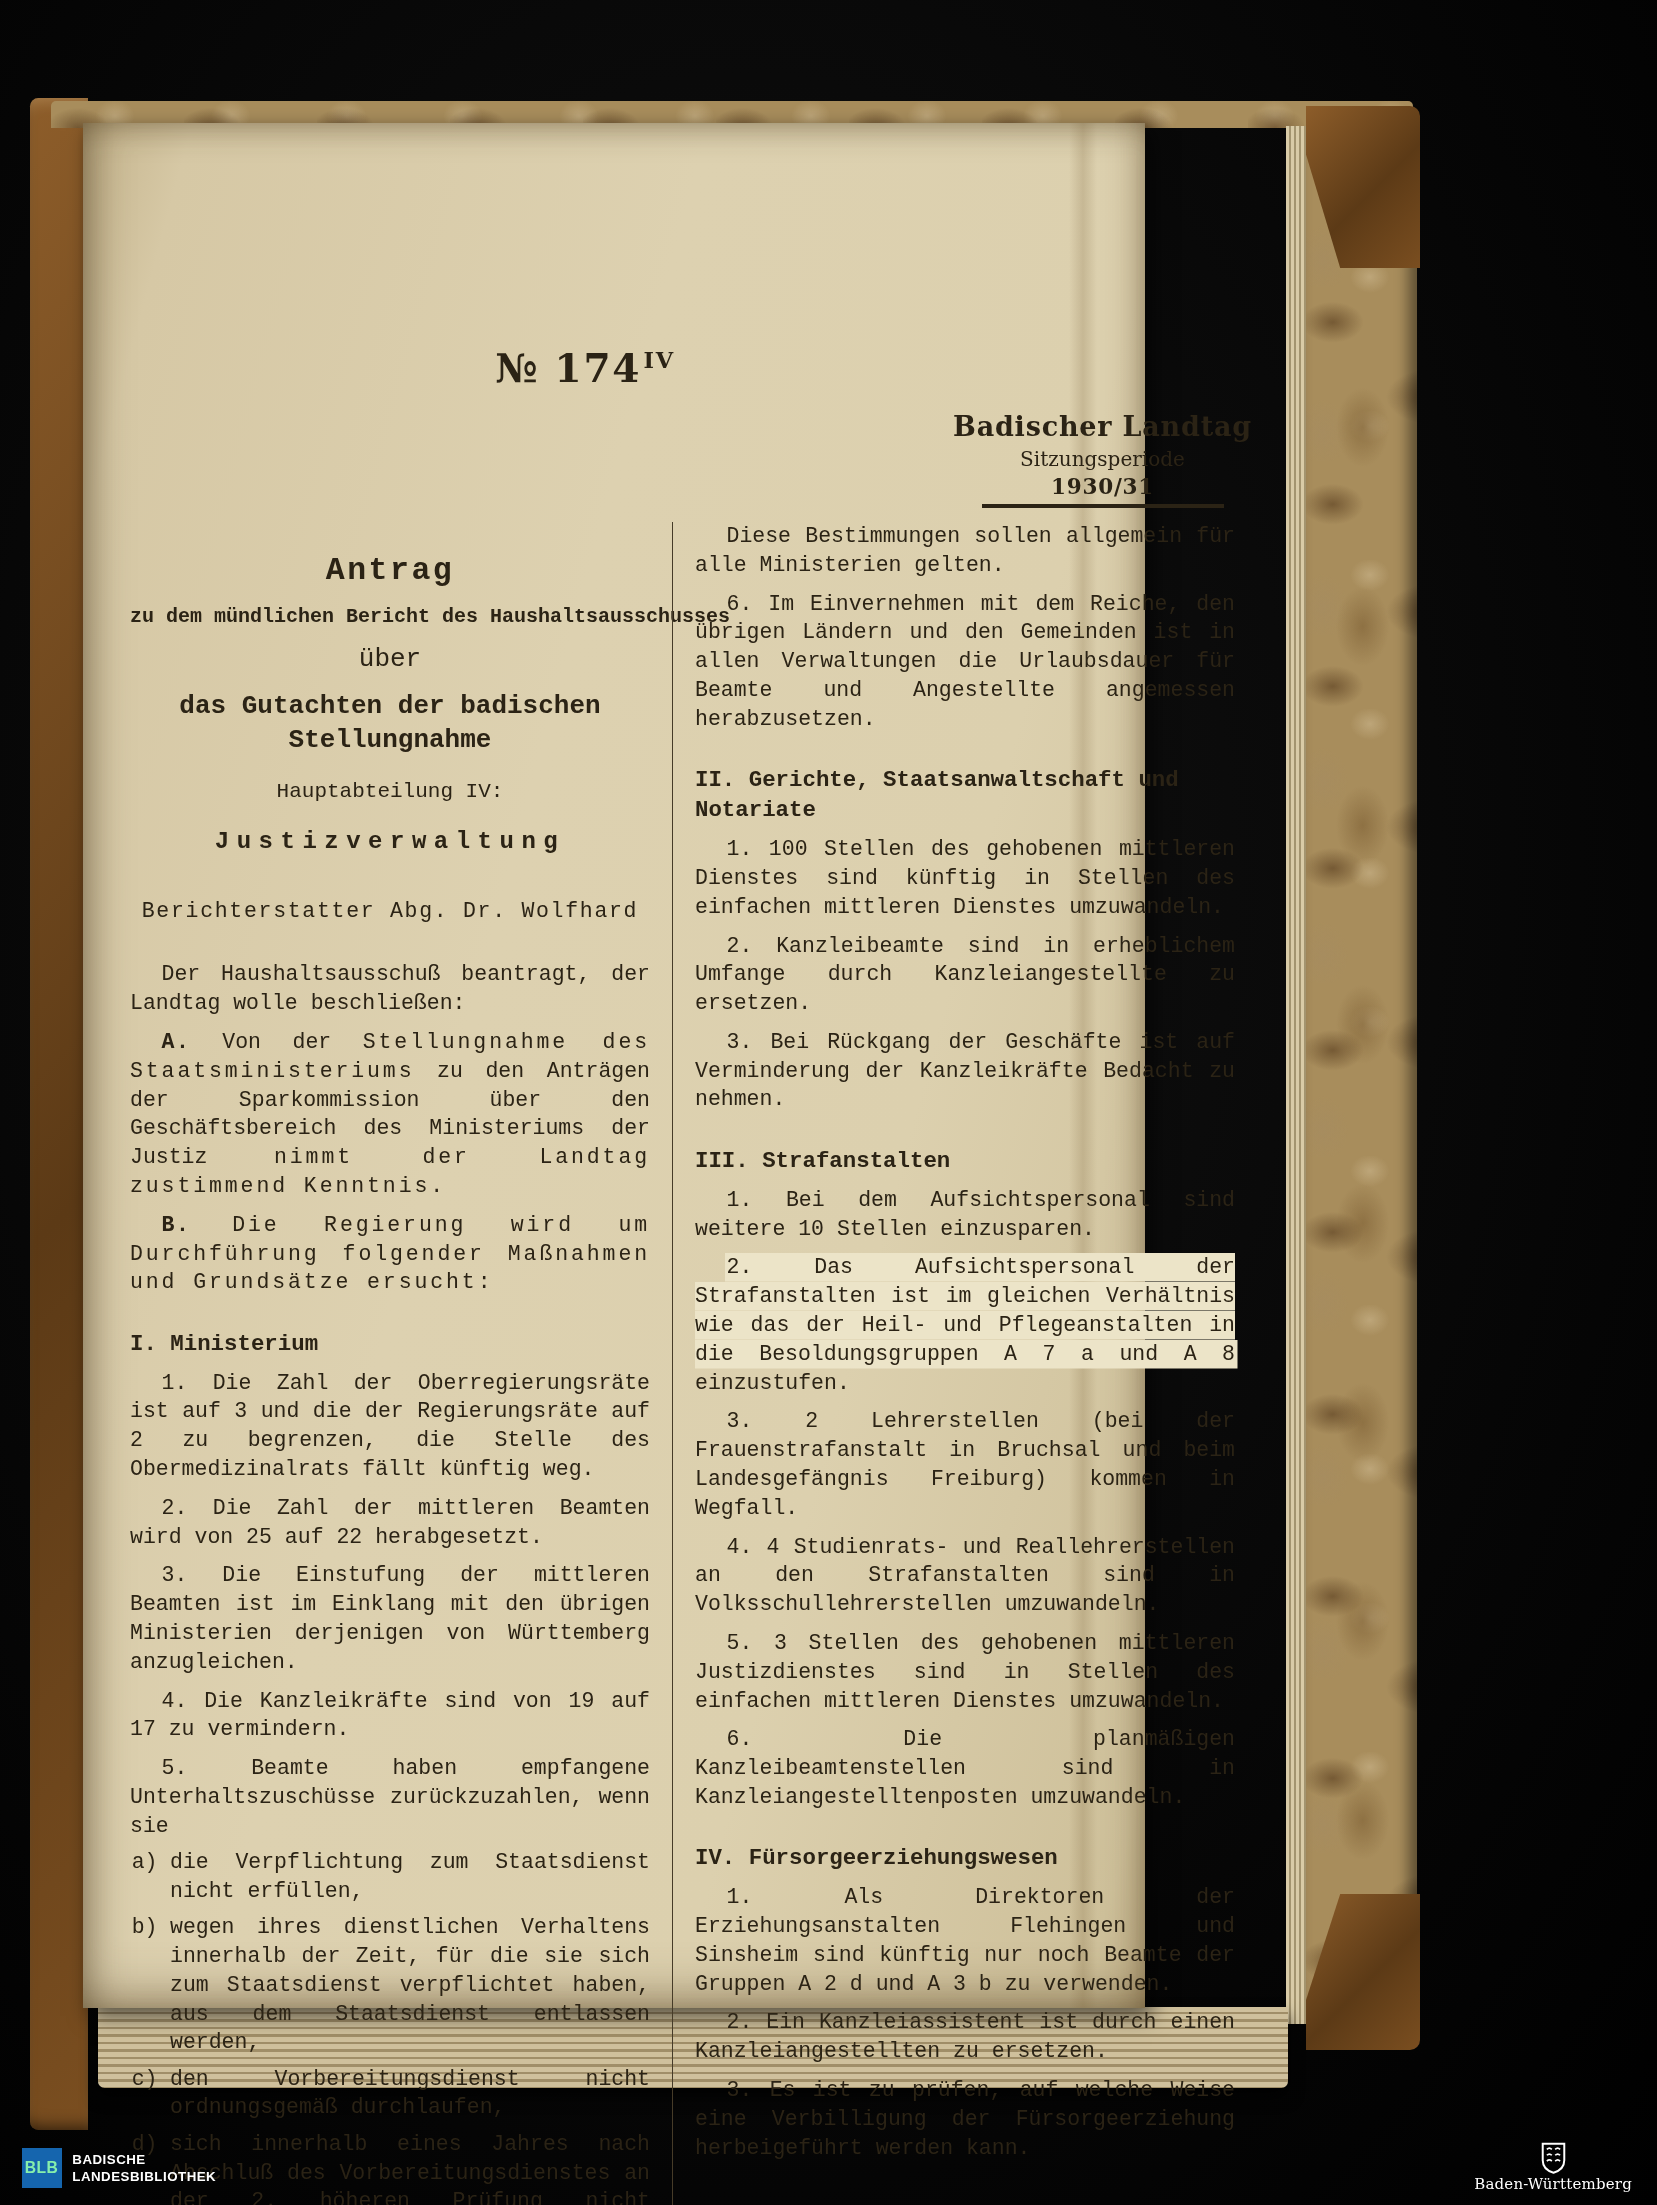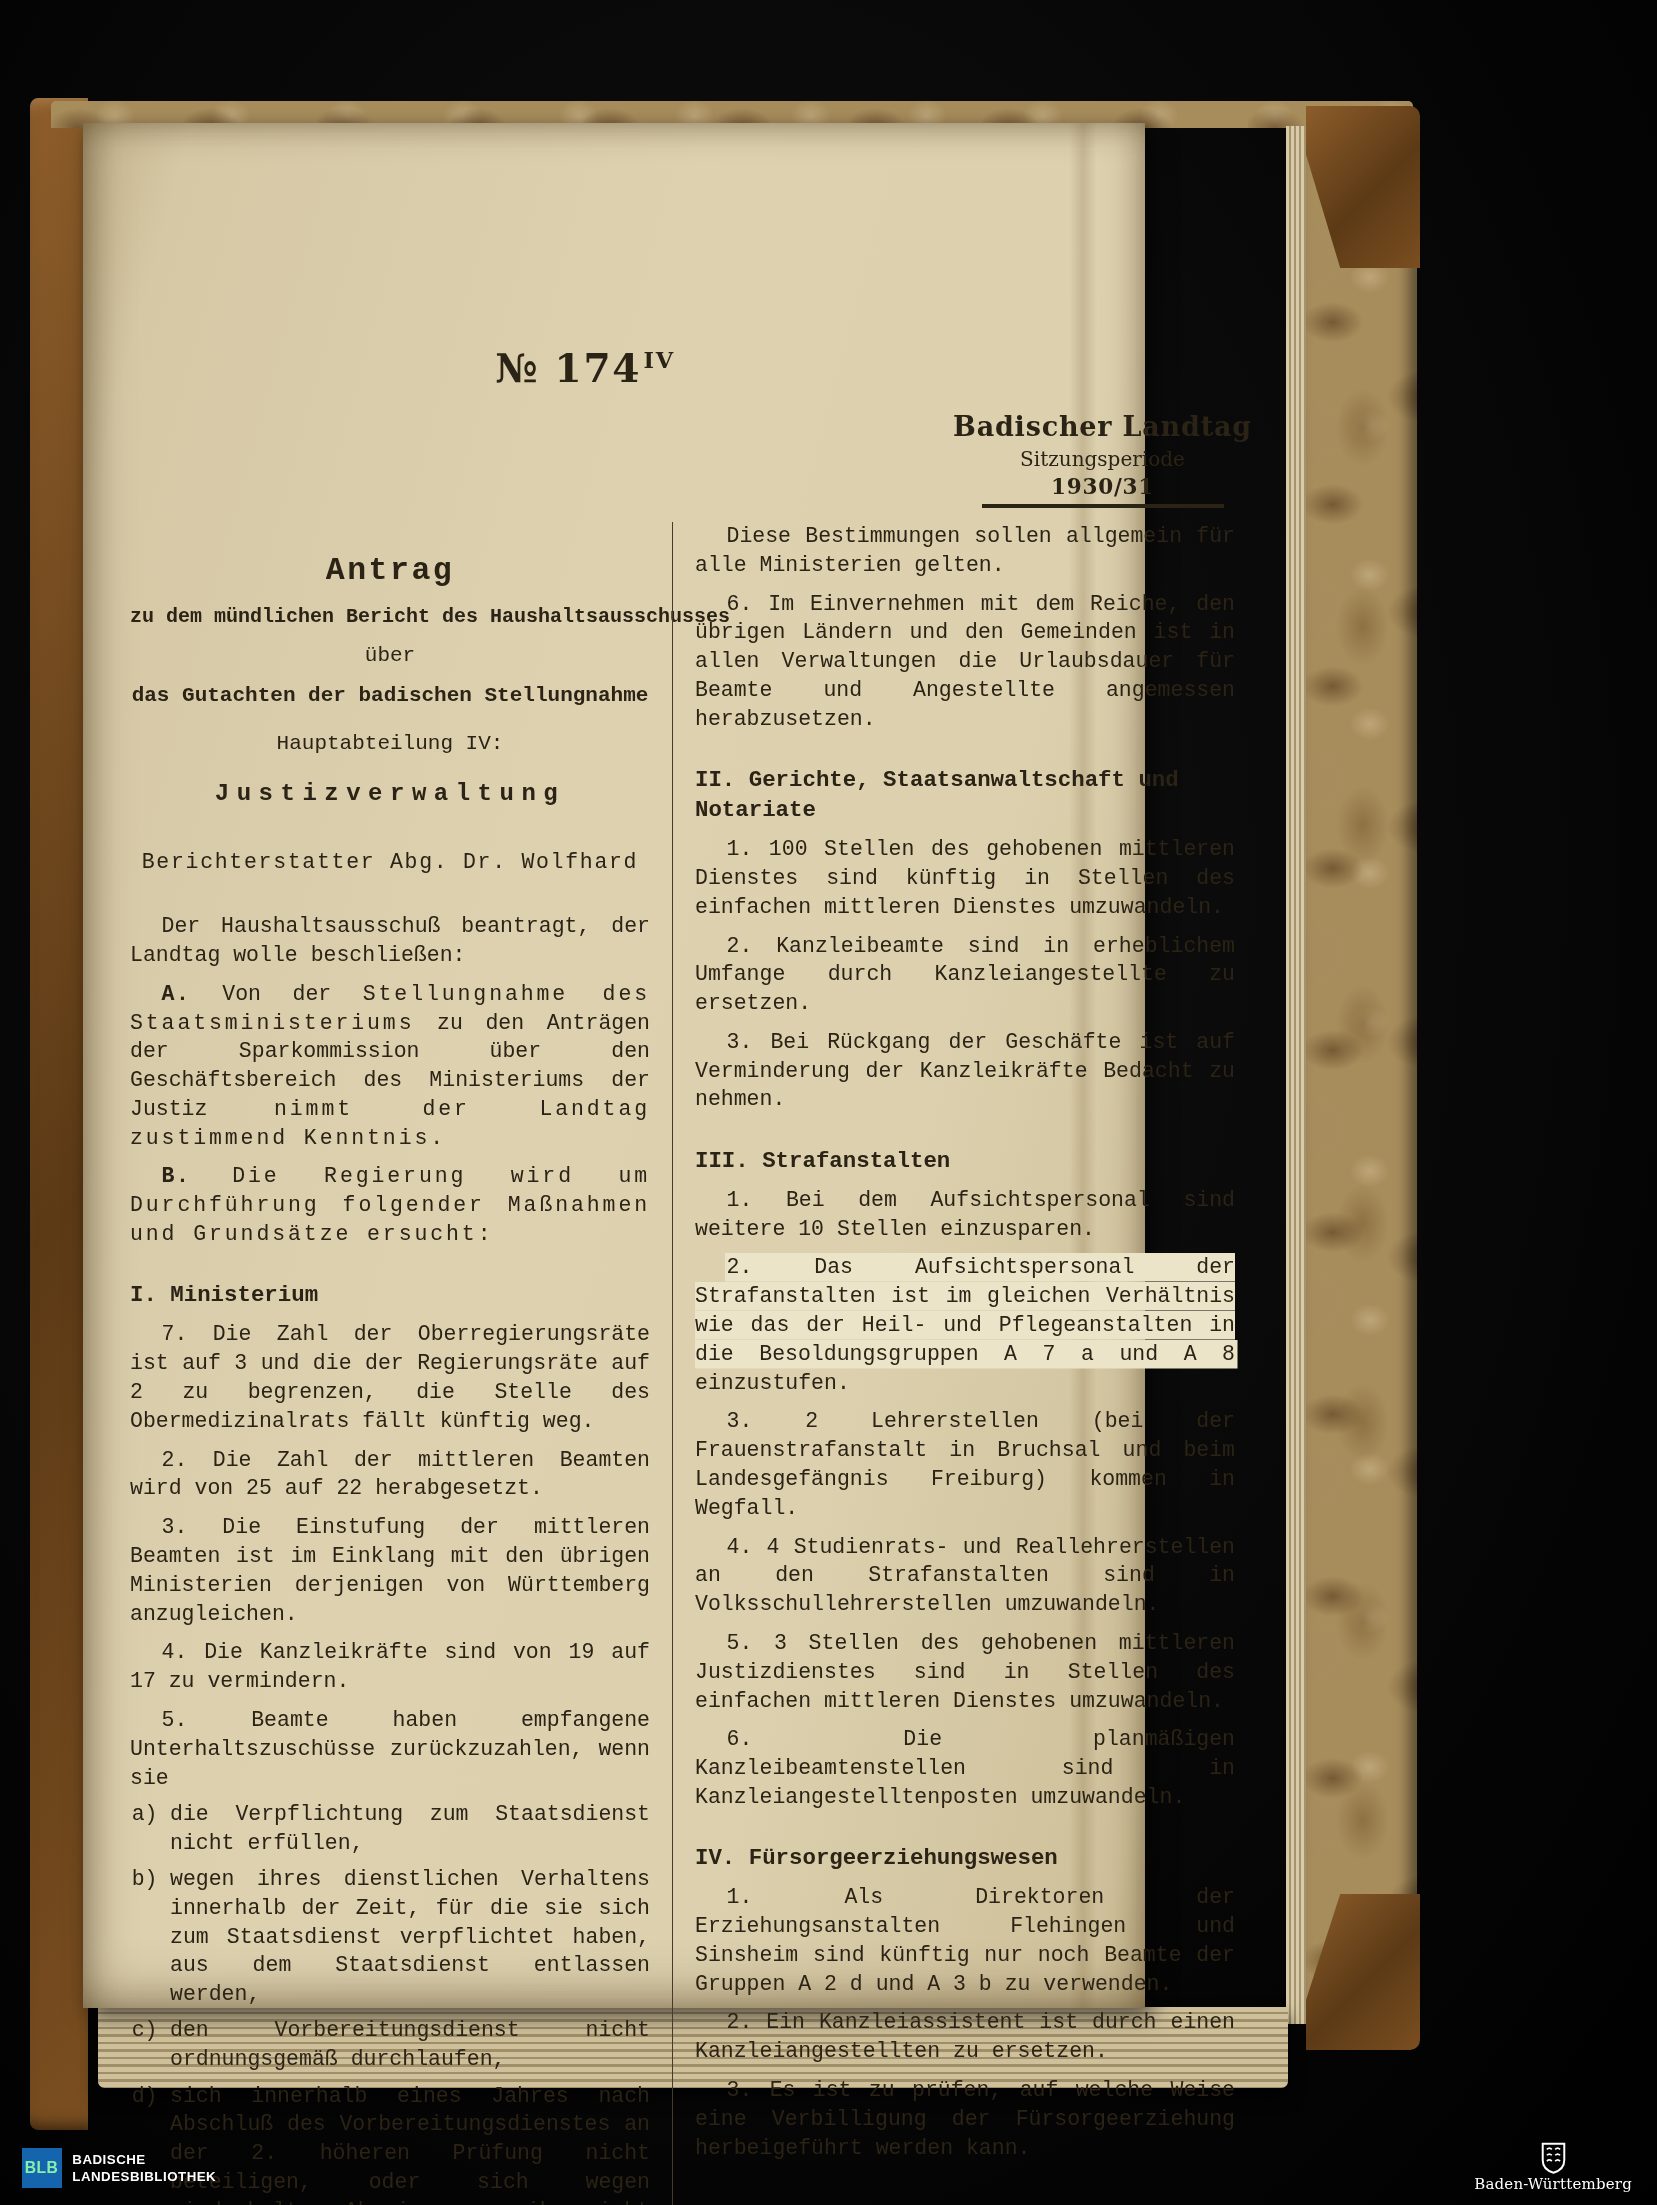--- a/index.html
+++ b/index.html
@@ -69,21 +69,21 @@
 
   
   .columns { position:absolute; top:399px; left:47px; width:1107px; display:flex; align-items:stretch; }
   .col { font-size:21.5px; line-height:1.34;font-family:Liberation Mono, monospace; }
   .col-l { width:520px; }
   .col-r { width:540px; }
   .gutter { width:45px; display:flex; justify-content:center; }
   .gutter .rule { width:1.7px; background:#463b28; }
   .bold { font-weight:bold; }
   .t-title { font-size:31.5px; font-weight:bold; letter-spacing:2.5px; text-align:center; margin-top:28px; }
-  .t-sub { text-align:center; margin-top:11.6px; font-size:21px; }
+  .t-sub { text-align:center; margin-top:11.6px; font-size:26px; }
   .t-sub.wide { white-space:nowrap; font-size:20px; }
   .t-sub4 { margin-top:20px; font-size:21px; }
   .t-sub5 { margin-top:20px; font-size:24px; font-weight:bold; letter-spacing:7.5px; text-align:center; }
   .t-rapporteur { margin-top:38px; font-size:21.5px; letter-spacing:1.7px; text-align:center; }
 
   .p { text-align:justify; text-indent:31.5px; margin-top:10px; }
   .p.first { margin-top:35px; }
   .plabel { font-weight:bold; letter-spacing:1.7px; }
   .sperr { letter-spacing:2.9px; }
   .h-sec { font-weight:bold; font-size:22.4px; margin-top:31.5px; text-align:left; }
@@ -145,21 +145,21 @@
           <span class="sperr">Stellungnahme des Staatsministeriums</span>
           <span>zu den Anträgen der Sparkommission über den Geschäftsbereich des Ministeriums der Justiz</span>
           <span class="sperr">nimmt der Landtag zustimmend Kenntnis.</span>
         </p>
 
         <p class="p"><b class="plabel">B.</b>
           <span class="sperr">Die Regierung wird um Durchführung folgender Maßnahmen und Grundsätze ersucht:</span>
         </p>
 
         <h2 class="h-sec">I. Ministerium</h2>
-        <p class="p">7. Die Zahl der Oberregierungsräte ist auf 3 und die der Regierungsräte auf 2 zu begrenzen, die Stelle des Obermedizinalrats fällt künftig weg.</p>
+        <p class="p">1. Die Zahl der Oberregierungsräte ist auf 3 und die der Regierungsräte auf 2 zu begrenzen, die Stelle des Obermedizinalrats fällt künftig weg.</p>
         <p class="p">2. Die Zahl der mittleren Beamten wird von 25 auf 22 herabgesetzt.</p>
         <p class="p">3. Die Einstufung der mittleren Beamten ist im Einklang mit den übrigen Ministerien derjenigen von Württemberg anzugleichen.</p>
         <p class="p">4. Die Kanzleikräfte sind von 19 auf 17 zu vermindern.</p>
         <p class="p">5. Beamte haben empfangene Unterhaltszuschüsse zurückzuzahlen, wenn sie</p>
 
         <p class="subitem"><span class="lbl">a)</span><span>die Verpflichtung zum Staatsdienst nicht erfüllen,</span></p>
         <p class="subitem"><span class="lbl">b)</span><span>wegen ihres dienstlichen Verhaltens innerhalb der Zeit, für die sie sich zum Staatsdienst verpflichtet haben, aus dem Staatsdienst entlassen werden,</span></p>
         <p class="subitem"><span class="lbl">c)</span><span>den Vorbereitungsdienst nicht ordnungsgemäß durchlaufen,</span></p>
         <p class="subitem"><span class="lbl">d)</span><span>sich innerhalb eines Jahres nach Abschluß des Vorbereitungsdienstes an der 2. höheren Prüfung nicht beteiligen, oder sich wegen wiederholter Abweisung an ihr nicht mehr beteiligen können.</span></p>
       </div>

